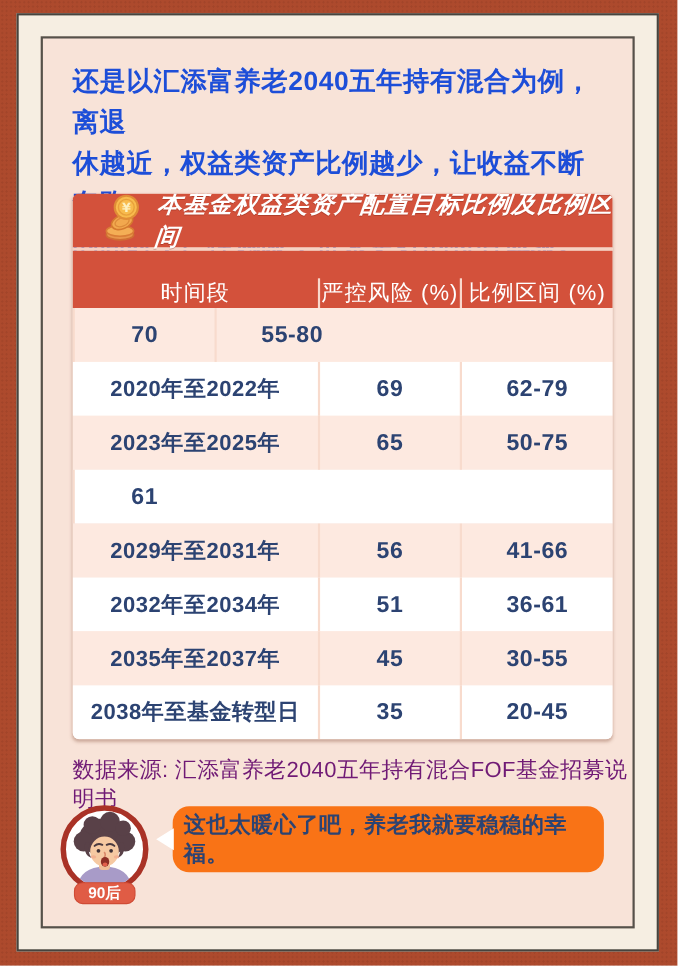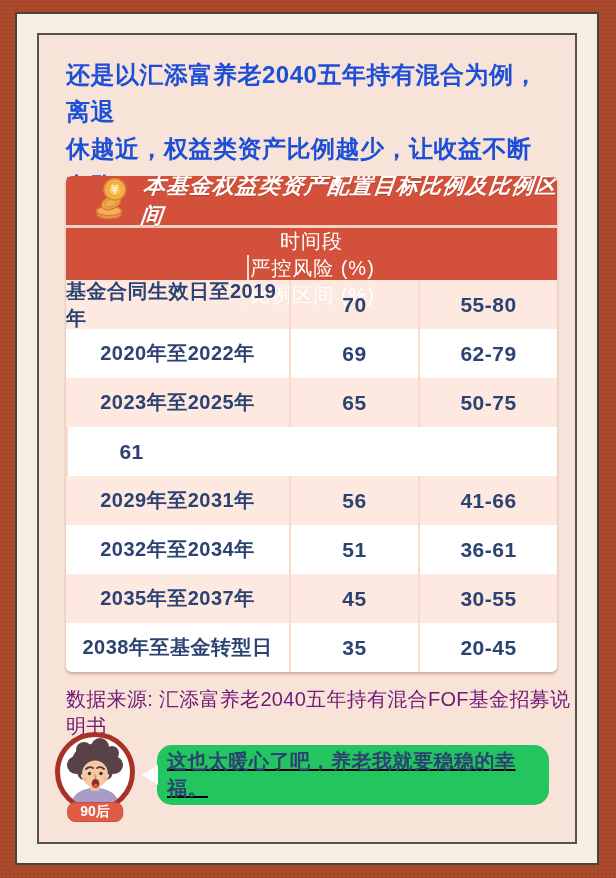--- a/index.html
+++ b/index.html
@@ -47,21 +47,21 @@
   }
   .title-bar .tbl-title {
     color: #ffffff; font-size: 22px; font-weight: 700;
     font-style: italic; letter-spacing: 1px;
     display: inline-block; transform: skewX(-6deg);
     text-shadow: 0 1px 0 rgba(120,30,15,0.35);
   }
   .title-gap { height: 3px; background: #f5d2c4; }
   .thead {
     height: 52px; background: #d3513b;
-    display: flex; align-items: center; flex-direction: column;
+    display: flex; align-items: flex-end;
   }
   .thead .hcell {
     display: flex; align-items: center; justify-content: center;
     color: #ffffff; font-size: 20px; font-weight: 500;
     letter-spacing: 1px;
   }
   .col-period { width: 45.4%; }
   .col-target { width: 26.3%; }
   .col-range  { width: 28.3%; }
   .thead .col-target, .thead .col-range { border-left: 2px solid rgba(255,240,232,0.85); box-sizing: border-box; }
@@ -94,24 +94,24 @@
   }
   .avatar-ring svg { display: block; }
   .gen-badge {
     position: absolute; left: 40px; bottom: -10px;
     transform: translateX(-50%);
     background: #e05c45; border: 1px solid #cf4b35;
     color: #ffffff; font-size: 14px; font-weight: 600;
     padding: 0 12px; border-radius: 8px; white-space: nowrap;
   }
   .bubble {
-    position: relative; margin-left: 18px; margin-top: 13px;
-    flex: 1; background: #22c55e; border-radius: 15px;
+    position: relative; margin-left: 18px; margin-top: 1px;
+    flex: 1; background: #f97316; border-radius: 15px;
     min-height: 60px; display: flex; align-items: center; justify-content: center;
-    padding: 0 10px; box-sizing: border-box; text-decoration: underline;
+    padding: 0 10px; box-sizing: border-box;
   }
   .bubble-tail {
     position: absolute; left: -15px; top: 20px;
     width: 0; height: 0;
     border-top: 10px solid transparent;
     border-bottom: 10px solid transparent;
     border-right: 16px solid #ffffff;
   }
   .quote {
     color: #2c4372; font-size: 20px; font-weight: 600; letter-spacing: 0.5px;
@@ -148,21 +148,20 @@
           <span class="tbl-title">本基金权益类资产配置目标比例及比例区间</span>
         </div>
         <div class="title-gap"></div>
         <div class="thead">
           <div class="hcell col-period">时间段</div>
           <div class="hcell col-target">严控风险 (%)</div>
           <div class="hcell col-range">比例区间 (%)</div>
         </div>
         <div class="tbody">
           <div class="trow">
-            <div class="cell col-period">基金合同生效日至2019年</div>
             <div class="cell col-target">70</div>
             <div class="cell col-range">55-80</div>
           </div>
           <div class="trow">
             <div class="cell col-period">2020年至2022年</div>
             <div class="cell col-target">69</div>
             <div class="cell col-range">62-79</div>
           </div>
           <div class="trow">
             <div class="cell col-period">2023年至2025年</div>

